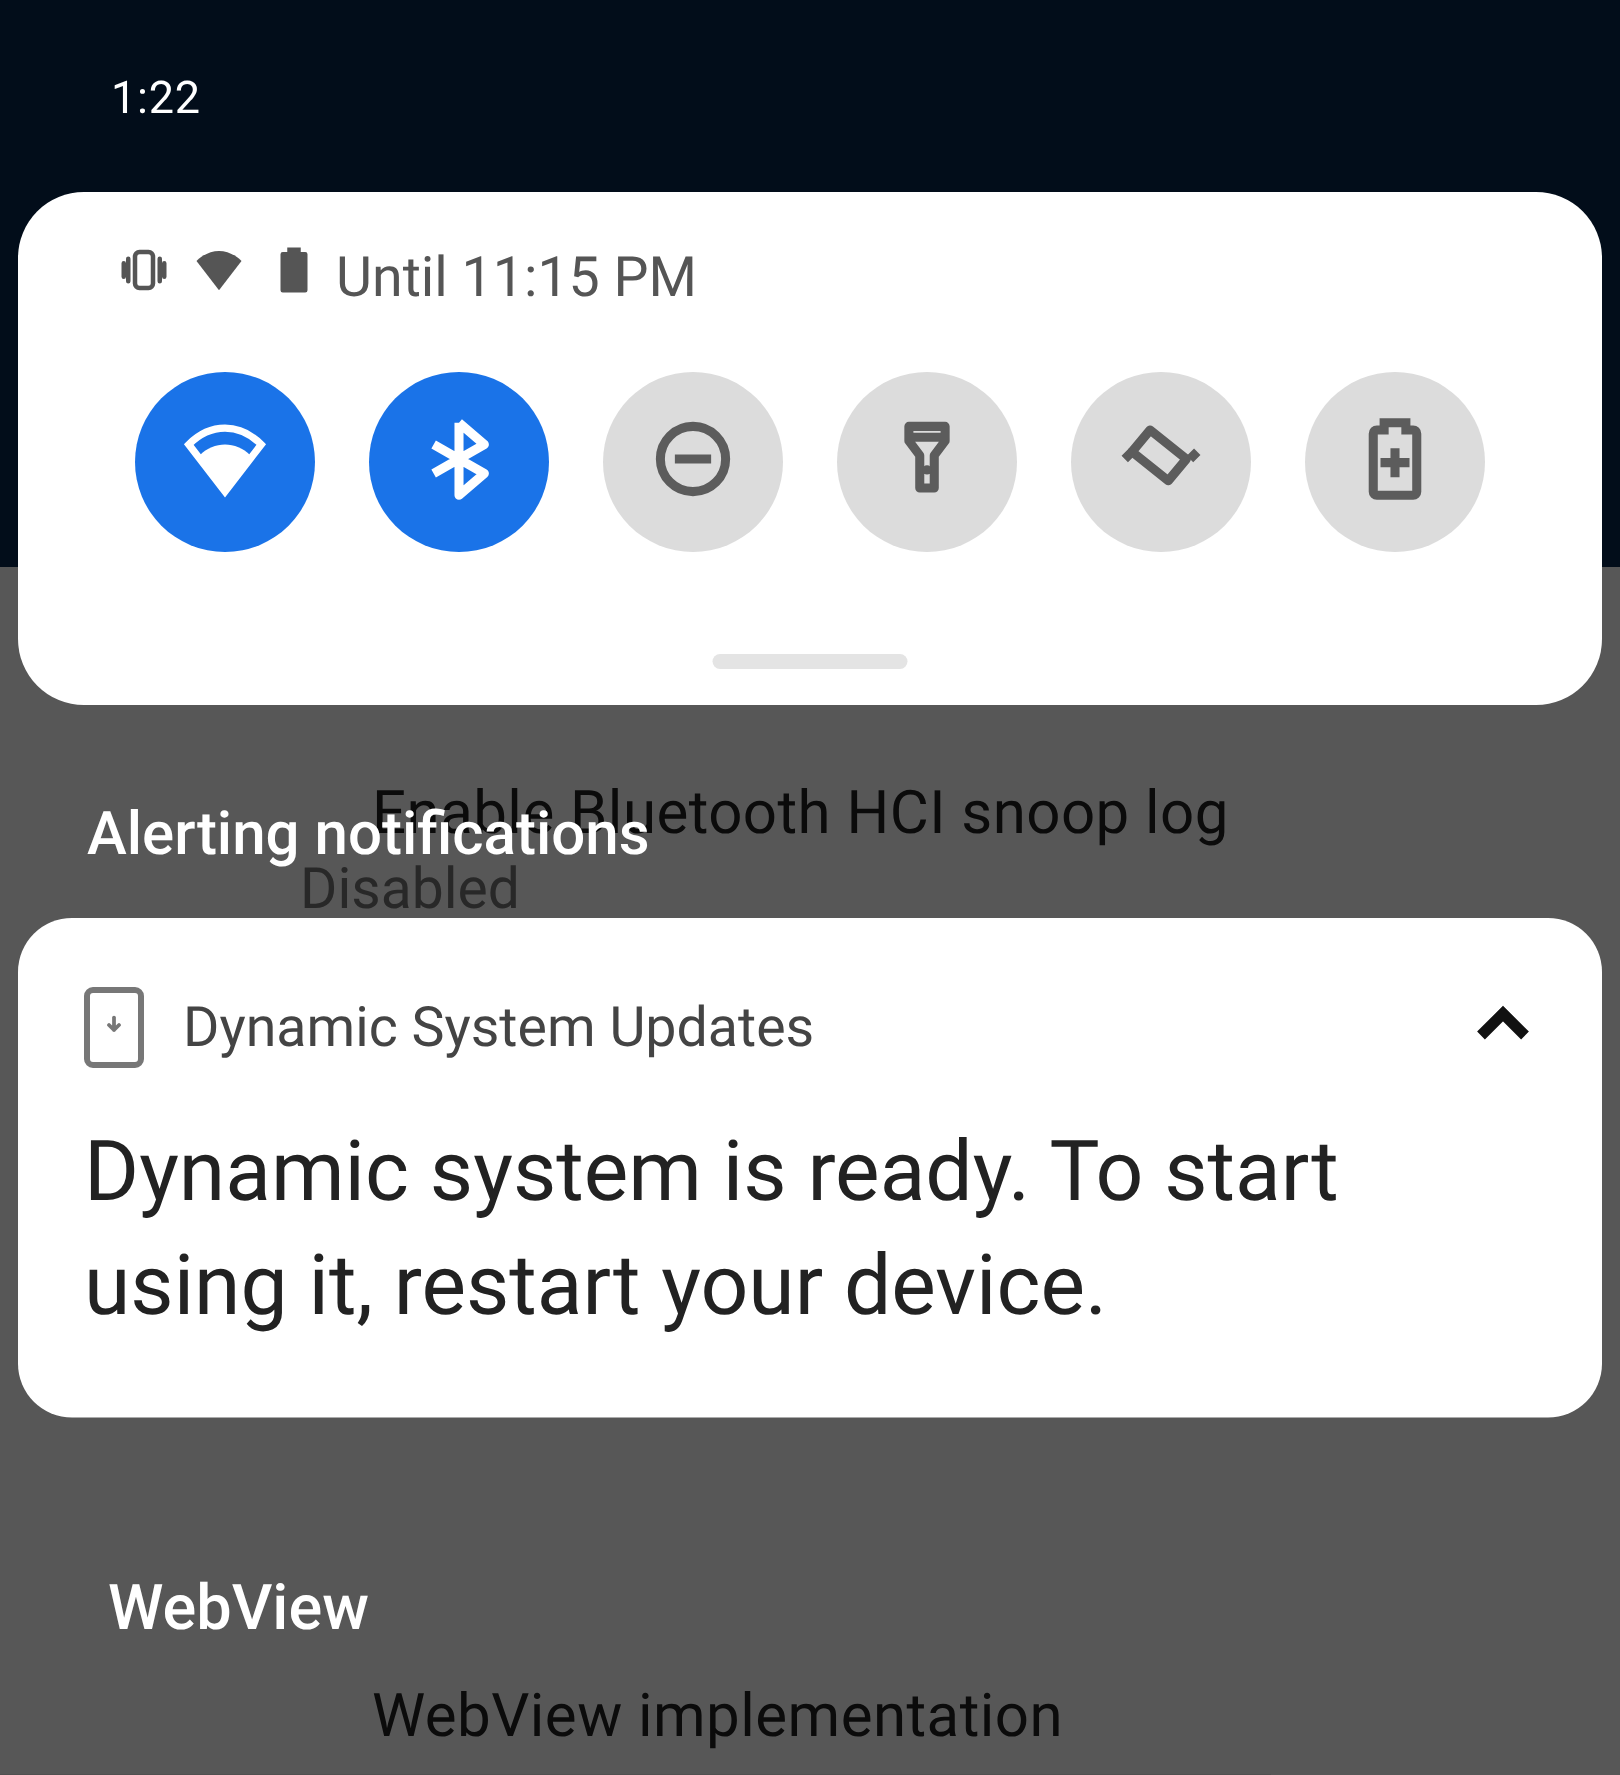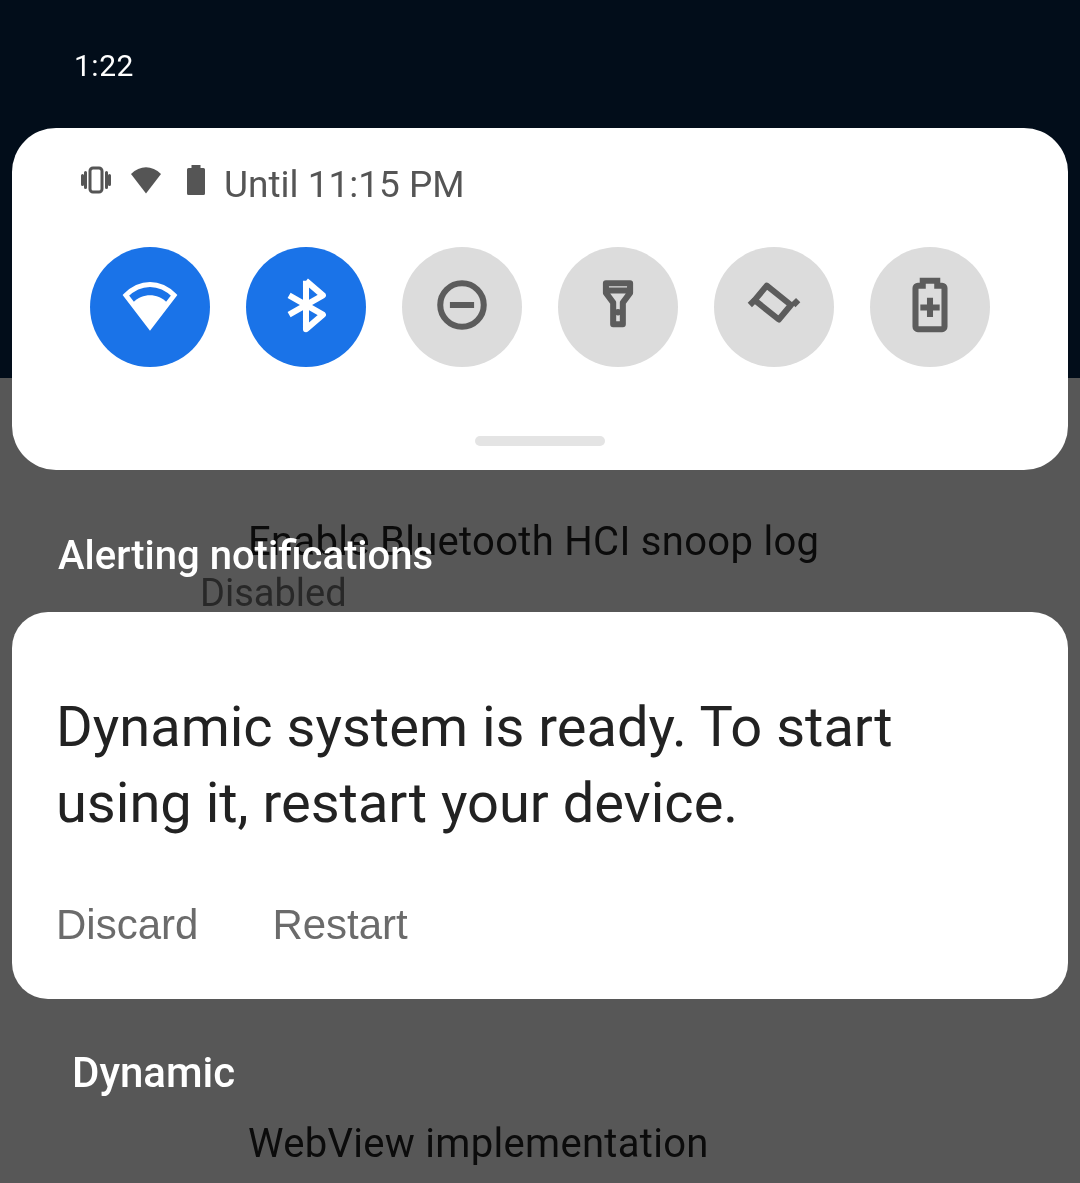--- a/index.html
+++ b/index.html
@@ -248,20 +248,29 @@
       </span>
     </div>
   </div>
 
   <div class="qs-handle"></div>
 </div>
 
 <div class="section-header">Alerting notifications</div>
 
 <div class="notif-card">
+  <div class="notif-head">
+    <span class="notif-app-icon">
+      <svg viewBox="0 0 24 24">
+          <path d="M12 4v10m0 0l-4-4m4 4l4-4" stroke="#777" stroke-width="3" fill="none" stroke-linecap="round" stroke-linejoin="round"></path>
+        </svg>
+    </span>
+    <span class="notif-app-name">Dynamic System Updates</span>
+    <span class="notif-collapse">
+      <svg viewBox="0 0 24 24">
+          <path d="M4 16l8-8 8 8"></path>
+        </svg>
+    </span>
+  </div>
   <div class="notif-body">Dynamic system is ready. To start using it, restart your device.</div>
-  <div class="notif-actions">
-    <button class="notif-action">Discard</button>
-    <button class="notif-action">Restart</button>
-  </div>
 </div>
 
-<div class="manage-footer">Dynamic</div>
+<div class="manage-footer">WebView</div>
 
 </body></html>

